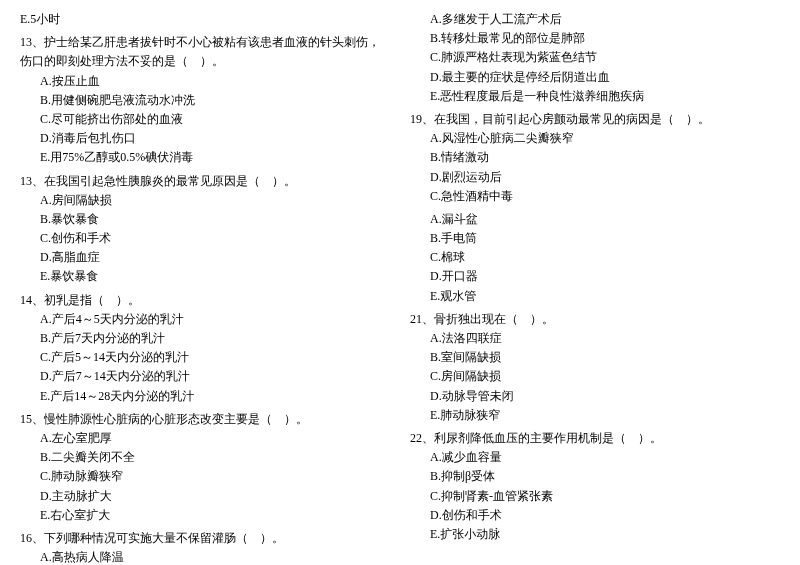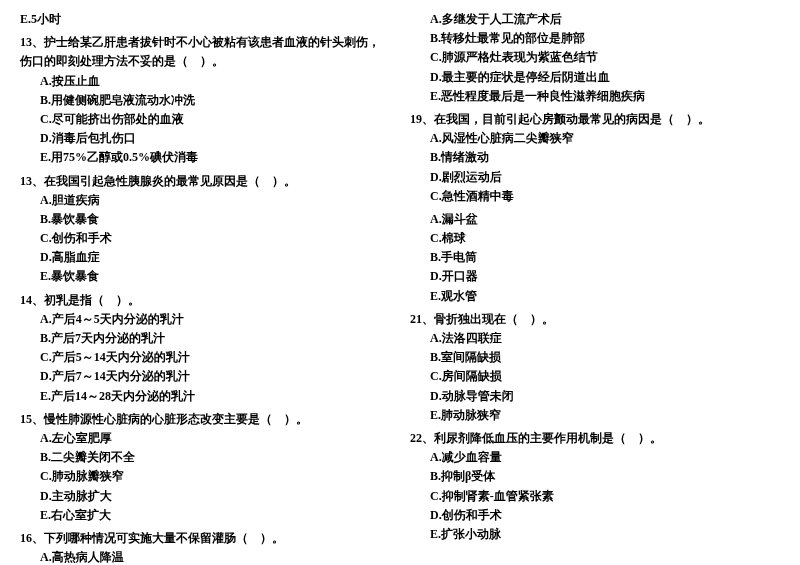--- a/index.html
+++ b/index.html
@@ -26,27 +26,25 @@
     .col {
       flex: 1;
     }
     .question {
       margin-bottom: 4px;
       line-height: 1.6;
     }
     .question-text {
       display: block;
       text-indent: 0;
-      font-weight: bold;
     }
     .option {
       display: block;
       padding-left: 20px;
       line-height: 1.6;
-      font-weight: bold;
     }
   </style>
 </head>
 <body>
 
 <div class="page-container">
   <div class="two-col">
     <div class="col" id="left-col">
     <div class="question">
           <span class="question-text">E.5小时</span>
@@ -54,21 +52,21 @@
         <div class="question">
           <span class="question-text">13、护士给某乙肝患者拔针时不小心被粘有该患者血液的针头刺伤，伤口的即刻处理方法不妥的是（　）。</span>
           <span class="option">A.按压止血</span>
           <span class="option">B.用健侧碗肥皂液流动水冲洗</span>
           <span class="option">C.尽可能挤出伤部处的血液</span>
           <span class="option">D.消毒后包扎伤口</span>
           <span class="option">E.用75%乙醇或0.5%碘伏消毒</span>
         </div>
         <div class="question">
           <span class="question-text">13、在我国引起急性胰腺炎的最常见原因是（　）。</span>
-          <span class="option">A.胆道疾病</span>
+          <span class="option">A.房间隔缺损</span>
           <span class="option">B.暴饮暴食</span>
           <span class="option">C.创伤和手术</span>
           <span class="option">D.高脂血症</span>
           <span class="option">E.暴饮暴食</span>
         </div>
         <div class="question">
           <span class="question-text">14、初乳是指（　）。</span>
           <span class="option">A.产后4～5天内分泌的乳汁</span>
           <span class="option">B.产后7天内分泌的乳汁</span>
           <span class="option">C.产后5～14天内分泌的乳汁</span>
@@ -98,22 +96,22 @@
         </div>
         <div class="question">
           <span class="question-text">19、在我国，目前引起心房颤动最常见的病因是（　）。</span>
           <span class="option">A.风湿性心脏病二尖瓣狭窄</span>
           <span class="option">B.情绪激动</span>
           <span class="option">D.剧烈运动后</span>
           <span class="option">C.急性酒精中毒</span>
         </div>
         <div class="question">
           <span class="option">A.漏斗盆</span>
+          <span class="option">B.手电筒</span>
           <span class="option">C.棉球</span>
-          <span class="option">B.手电筒</span>
           <span class="option">D.开口器</span>
           <span class="option">E.观水管</span>
         </div>
         <div class="question">
           <span class="question-text">21、骨折独出现在（　）。</span>
           <span class="option">A.法洛四联症</span>
           <span class="option">B.室间隔缺损</span>
           <span class="option">C.房间隔缺损</span>
           <span class="option">D.动脉导管未闭</span>
           <span class="option">E.肺动脉狭窄</span>

